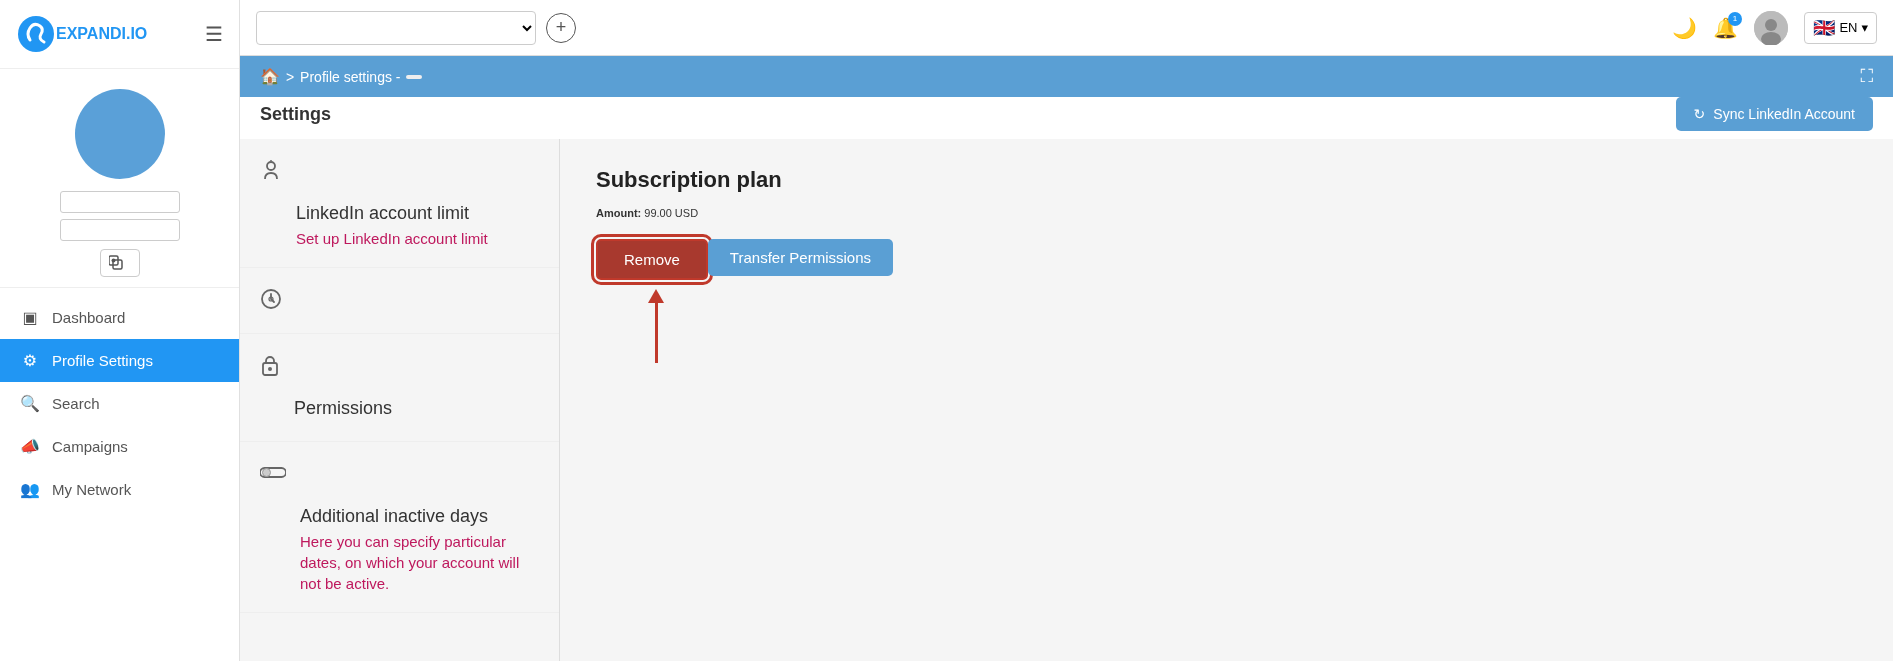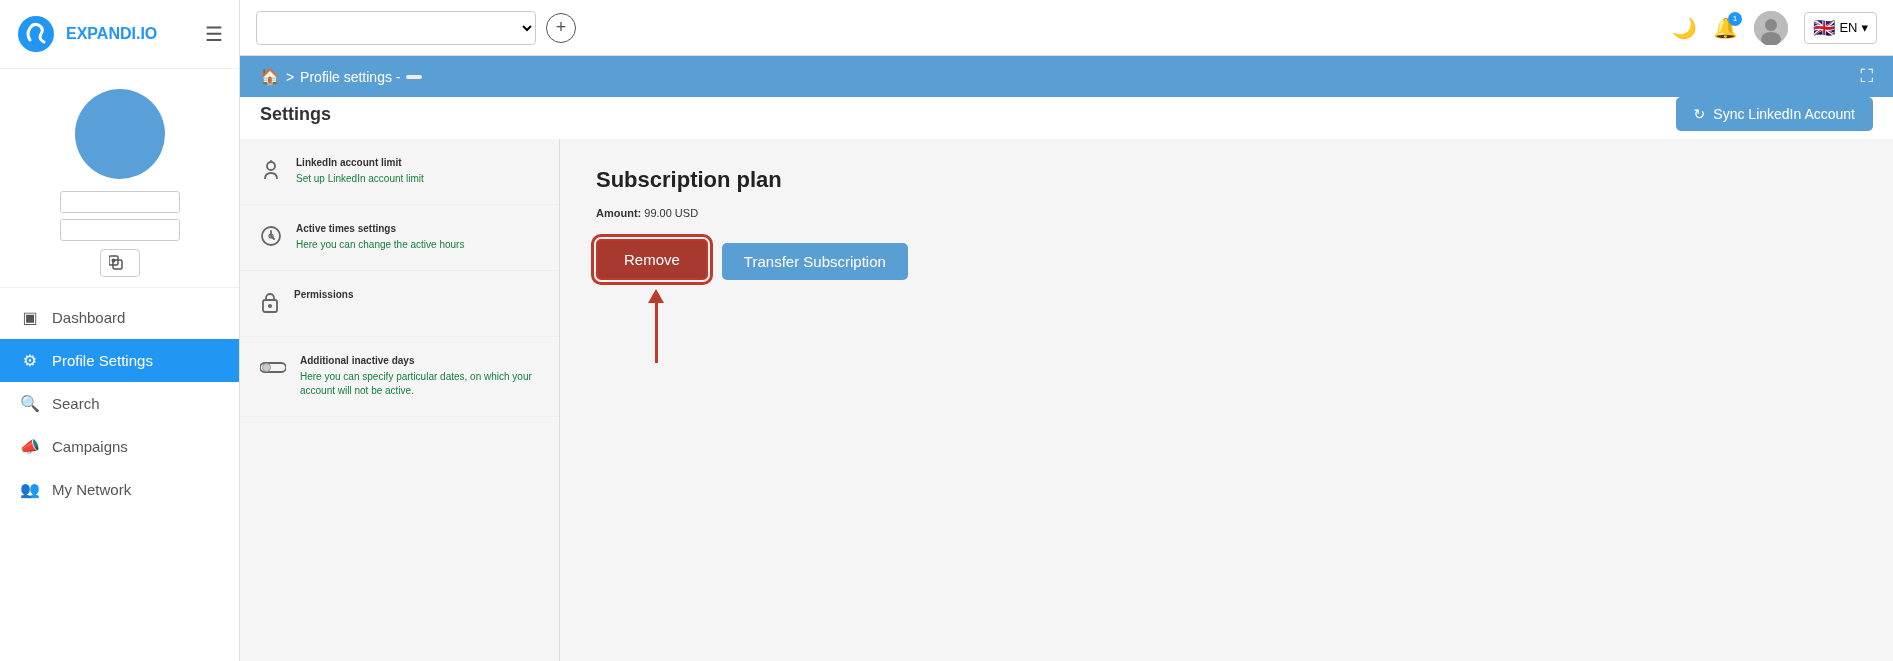--- a/index.html
+++ b/index.html
@@ -10,21 +10,21 @@
       width: 240px;
       background: #fff;
       display: flex;
       flex-direction: column;
       border-right: 1px solid #e0e0e0;
       flex-shrink: 0;
     }
     .sidebar-logo {
       display: flex;
       align-items: center;
-      gap: 10px;
+      gap: 0;
       padding: 14px 16px;
       border-bottom: 1px solid #eee;
     }
     .logo-icon {
       width: 40px;
       height: 40px;
     }
     .logo-text {
       font-size: 16px;
       font-weight: 700;
@@ -275,28 +275,29 @@
       gap: 14px;
     }
     .settings-menu-icon {
       font-size: 20px;
       color: #666;
       margin-top: 2px;
       flex-shrink: 0;
     }
     .settings-menu-text {}
     .settings-menu-label {
-      font-size: 10px;
-      font-weight: 700;
+      font-size: 18px;
+      font-weight: 400;
       color: #333;
       margin-bottom: 4px;
+      margin-top: 46px;
     }
     .settings-menu-desc {
-      font-size: 10px;
-      color: #15803d;
+      font-size: 15px;
+      color: #be185d;
       line-height: 1.4;
     }
 
     
     .settings-content {
       flex: 1;
       padding: 28px 36px;
       overflow-y: auto;
     }
     .subscription-title {
@@ -311,22 +312,21 @@
       margin-bottom: 10px;
     }
     .subscription-amount {
       font-size: 11px;
       color: #333;
       margin-bottom: 20px;
     }
     .subscription-amount strong { font-weight: 700; }
     .subscription-actions {
       display: flex;
-      align-items: flex-end;
-      gap: 14px;
+      align-items: flex-start;
       position: relative;
     }
     .remove-btn {
       background: #a8392e;
       color: #fff;
       border: 2px solid #c0392b;
       border-radius: 5px;
       padding: 10px 26px;
       font-size: 15px;
       cursor: pointer;
@@ -481,24 +481,20 @@
         </div>
 
         <div class="settings-menu-item">
           <span class="settings-menu-icon">
             <svg width="22" height="22" viewBox="0 0 22 22">
                 <circle cx="11" cy="11" r="9" fill="none" stroke="#666" stroke-width="1.8"></circle>
                 <path d="M11 6v5l3 3" stroke="#666" stroke-width="1.8" stroke-linecap="round" fill="none"></path>
                 <circle cx="11" cy="11" r="2" fill="none" stroke="#666" stroke-width="1.2"></circle>
               </svg>
           </span>
-          <div class="settings-menu-text">
-            <div class="settings-menu-label">Active times settings</div>
-            <div class="settings-menu-desc">Here you can change the active hours</div>
-          </div>
         </div>
 
         <div class="settings-menu-item">
           <span class="settings-menu-icon">
             <svg width="20" height="22" viewBox="0 0 20 22">
                 <rect x="3" y="9" width="14" height="12" rx="2" fill="none" stroke="#666" stroke-width="1.8"></rect>
                 <path d="M6 9V7a4 4 0 0 1 8 0v2" fill="none" stroke="#666" stroke-width="1.8"></path>
                 <circle cx="10" cy="15" r="2" fill="#666"></circle>
               </svg>
           </span>
@@ -524,21 +520,21 @@
       </div>
 
       <div class="settings-content">
         <div class="subscription-title">Subscription plan</div>
         <div class="subscription-amount">
           <strong>Amount:</strong>
           <span> 99.00 USD</span>
         </div>
         <div class="subscription-actions">
           <button class="remove-btn">Remove</button>
-          <button class="transfer-btn">Transfer Subscription</button>
+          <button class="transfer-btn">Transfer Permissions</button>
 
           <div class="arrow-annotation">
             <div class="arrow-head"></div>
             <div class="arrow-line"></div>
           </div>
         </div>
       </div>
     </div>
   </div>
 </div>

